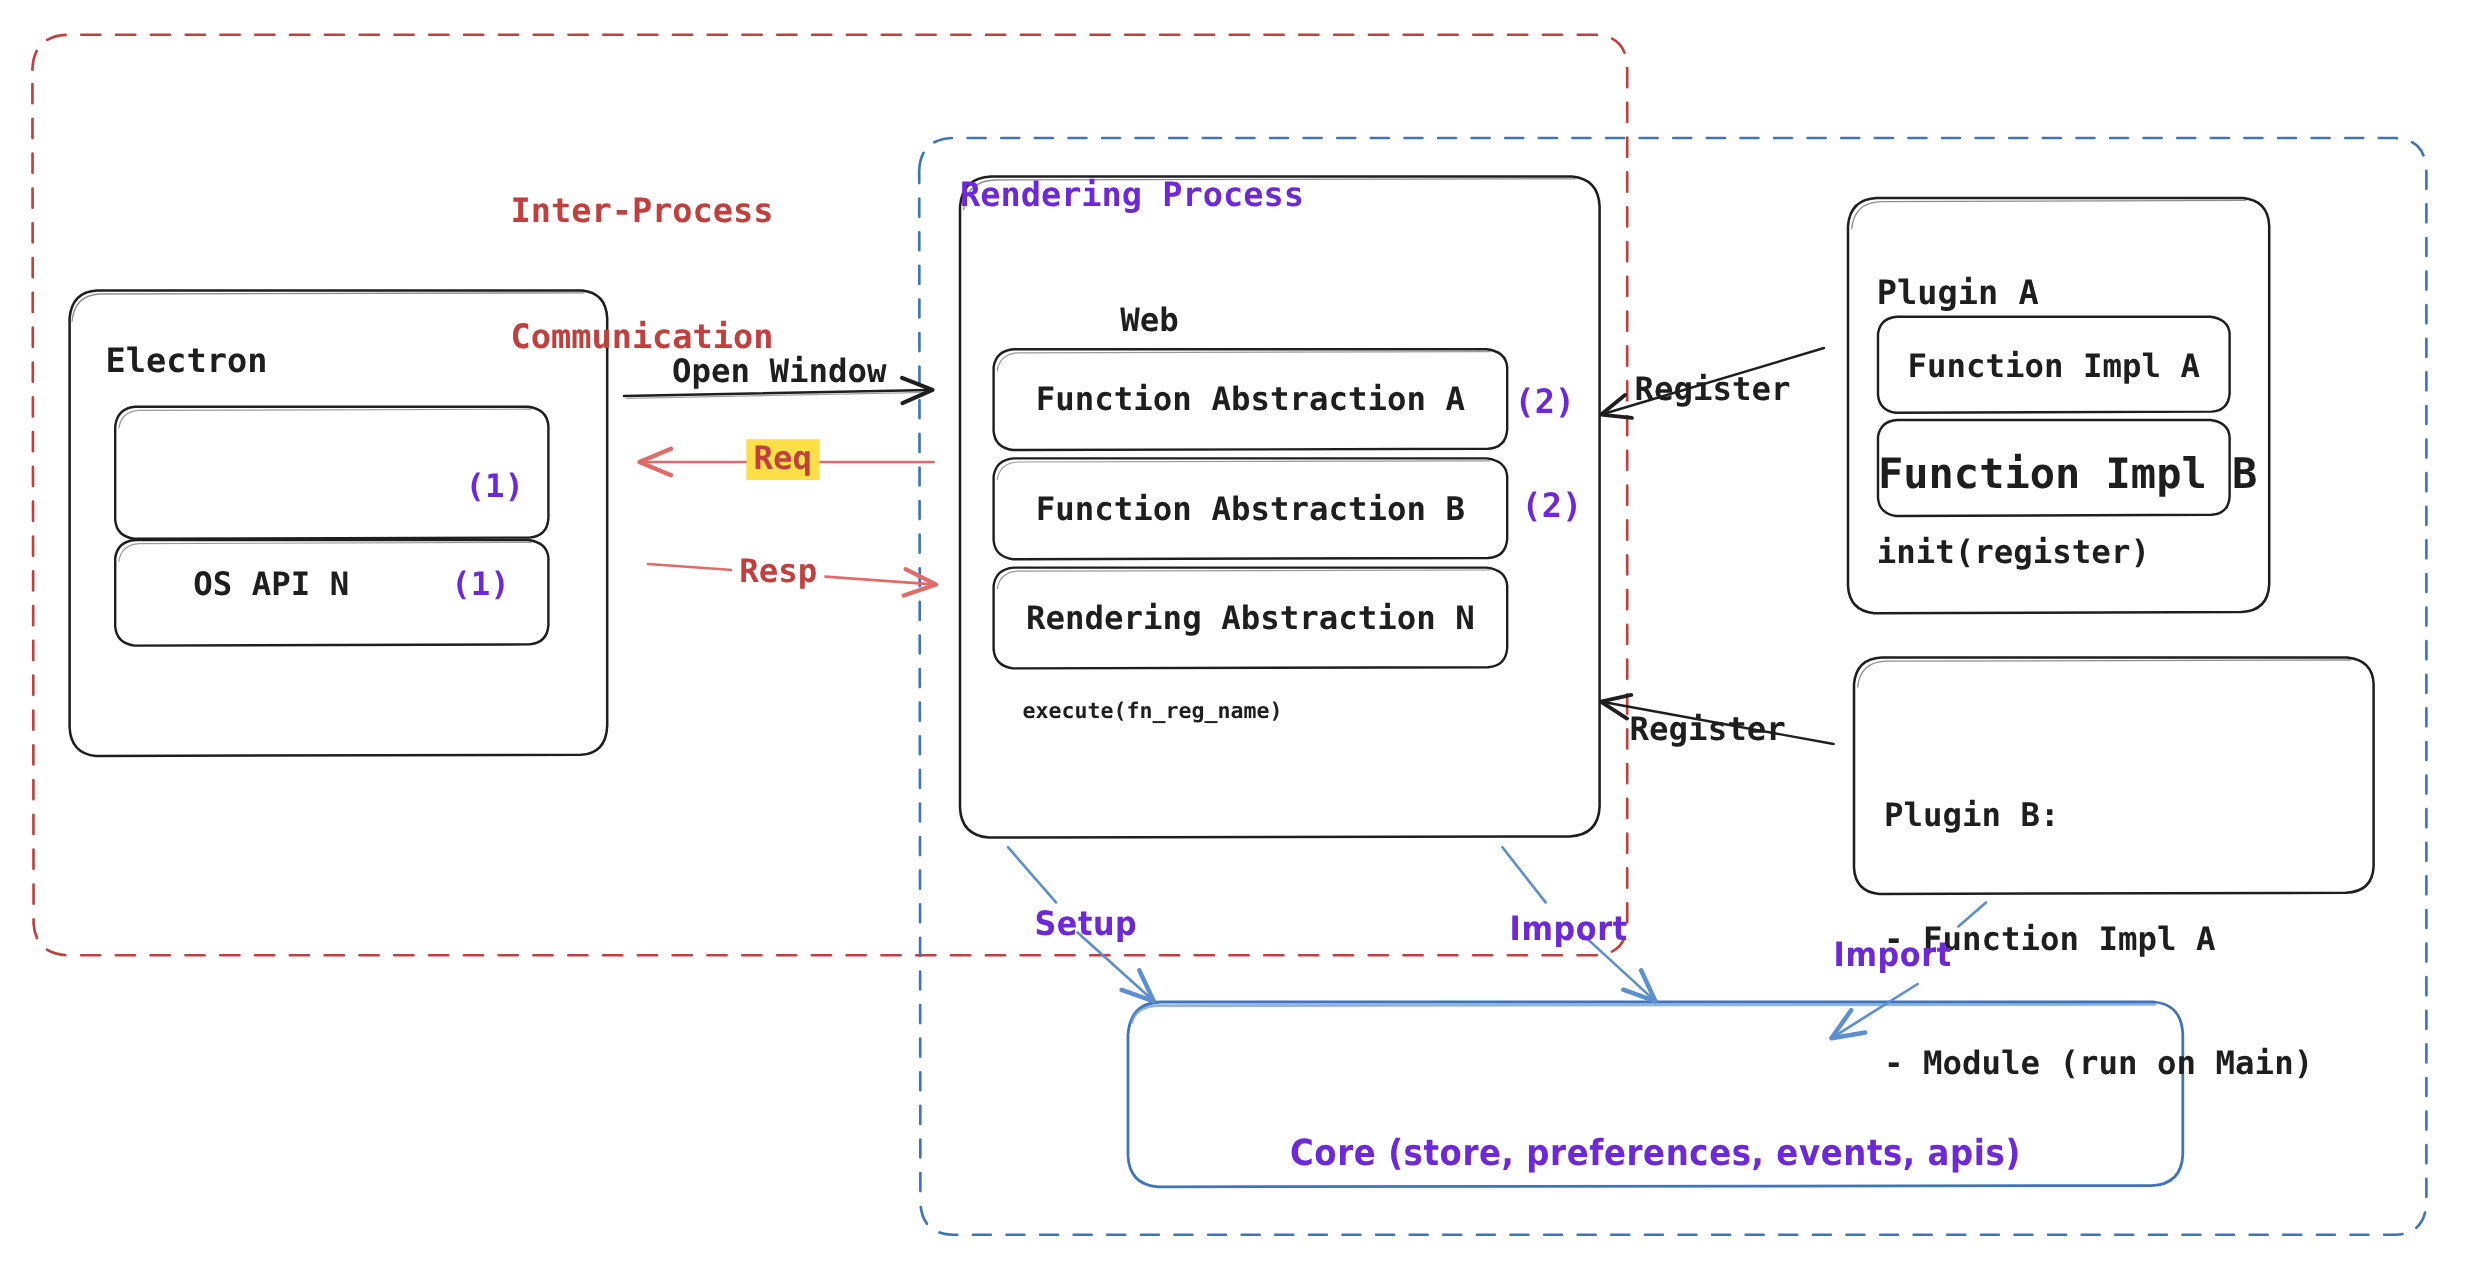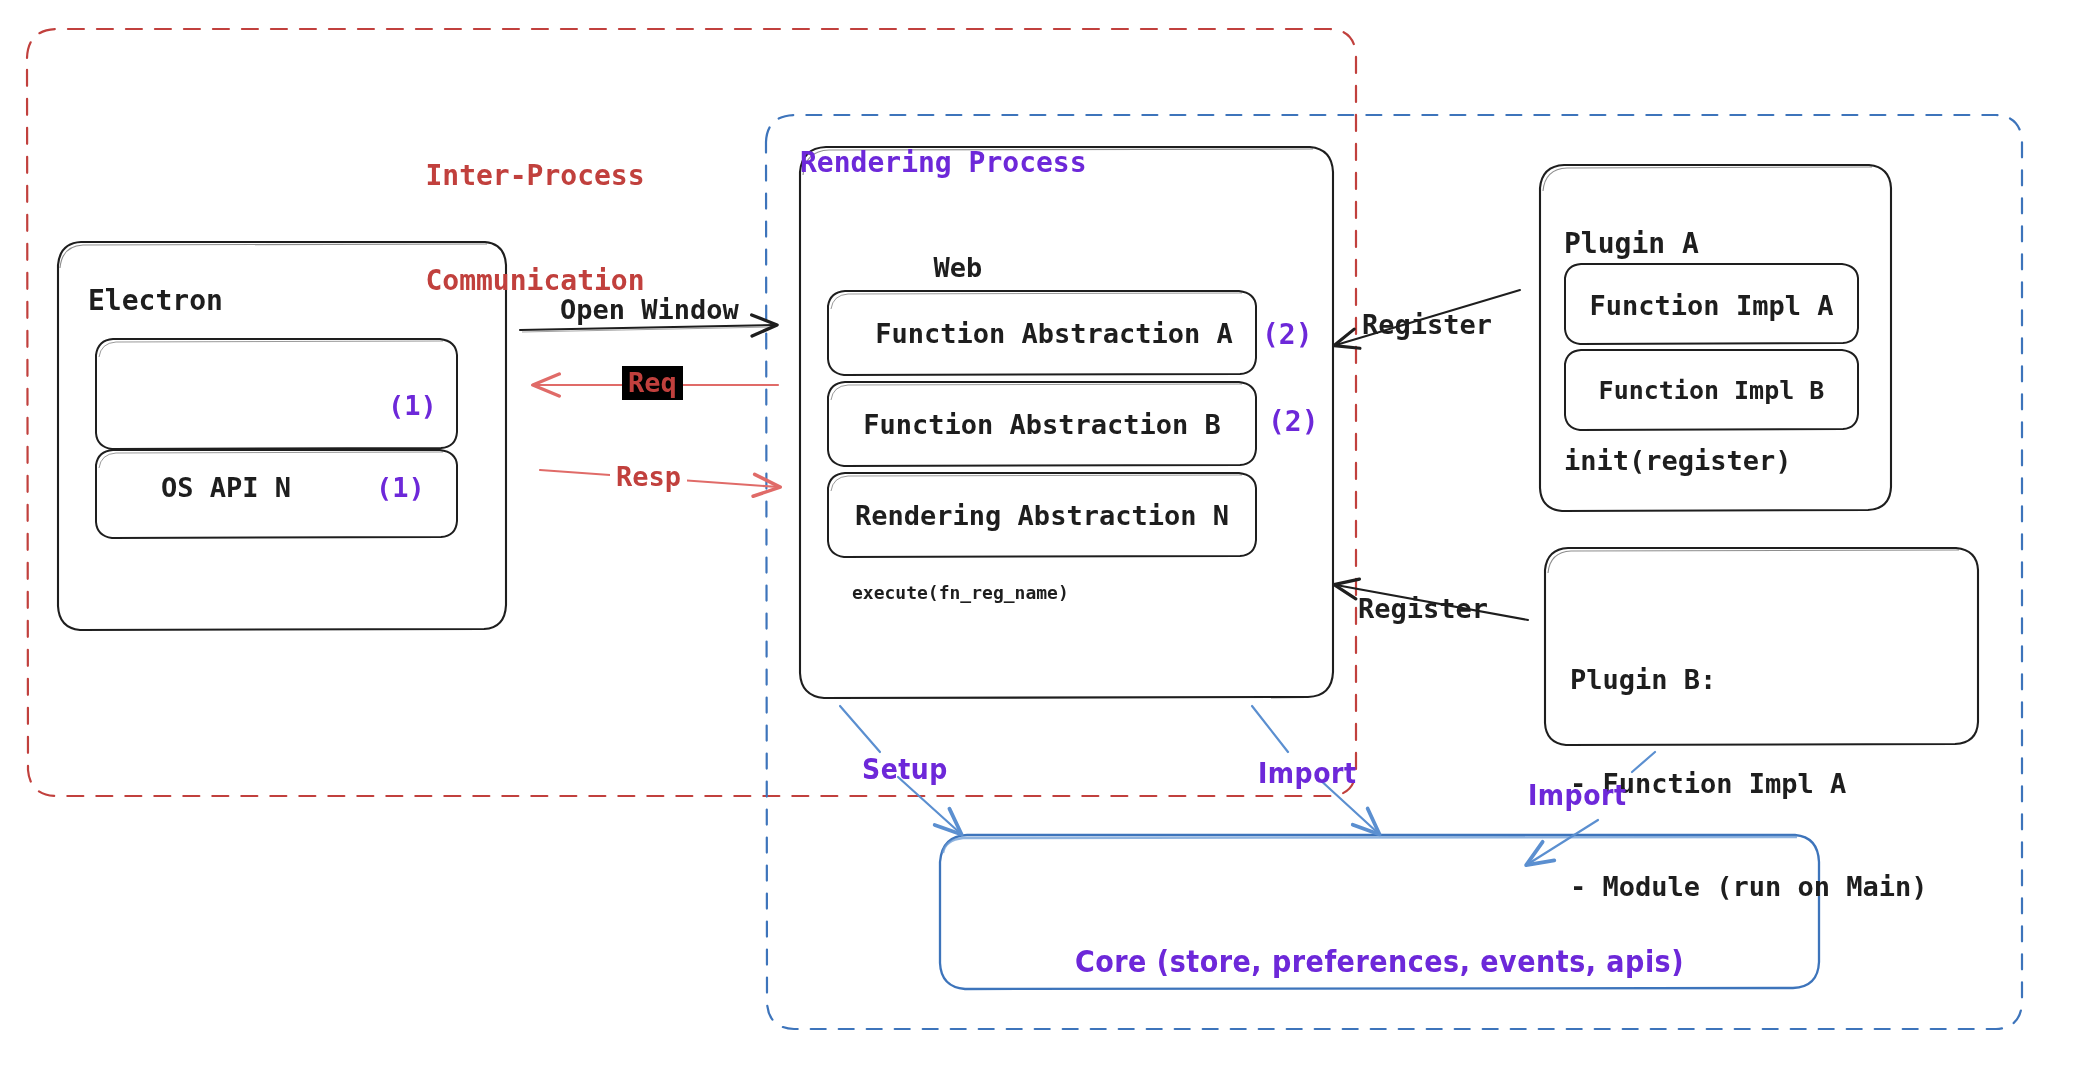--- a/index.html
+++ b/index.html
@@ -145,49 +145,49 @@
 
   <div class="lbl mono blk" style="left:88px;top:283px;font-size:28px;">Electron</div>
 
   <div class="lbl mono blu" style="left:388px;top:389px;font-size:27px;">(1)</div>
 
   <div class="lbl mono blk ctr" style="left:96px;top:471px;width:260px;font-size:27px;">OS API N</div>
   <div class="lbl mono blu" style="left:376px;top:471px;font-size:27px;">(1)</div>
 
   <div class="lbl mono blk ctr" style="left:898px;top:251px;width:120px;font-size:27px;">Web</div>
 
-  <div class="lbl mono blk ctr" style="left:828px;top:317px;width:428px;font-size:27px;padding-left:12px;">Function Abstraction A</div>
+  <div class="lbl mono blk ctr" style="left:828px;top:317px;width:428px;font-size:27px;">Function Abstraction A</div>
   <div class="lbl mono blu" style="left:1262px;top:317px;font-size:28px;">(2)</div>
 
   <div class="lbl mono blk ctr" style="left:828px;top:408px;width:428px;font-size:27px;text-align:center;">Function Abstraction B</div>
   <div class="lbl mono blu" style="left:1268px;top:404px;font-size:28px;">(2)</div>
 
   <div class="lbl mono blk ctr" style="left:828px;top:499px;width:428px;font-size:27px;">Rendering Abstraction N</div>
 
   <div class="lbl mono blk" style="left:840px;top:582px;font-size:18px;margin-left:12px;">execute(fn_reg_name)</div>
 
   <div class="lbl mono blk" style="left:1564px;top:226px;font-size:28px;">Plugin A</div>
   <div class="lbl mono blk ctr" style="left:1565px;top:289px;width:293px;font-size:27px;">Function Impl A</div>
-  <div class="lbl mono blk ctr" style="left:1565px;top:375px;width:293px;font-size:25px;">Function Impl B</div>
+  <div class="lbl mono blk ctr" style="left:1565px;top:375px;width:293px;font-size:35px;">Function Impl B</div>
   <div class="lbl mono blk" style="left:1564px;top:444px;font-size:27px;">init(register)</div>
 
   <div class="lbl mono blk lft" style="left:1570px;top:594px;font-size:27px;line-height:1.28;">
     <div>Plugin B:</div>
     <div>- Function Impl A</div>
     <div>- Module (run on Main)</div>
   </div>
 
   <div class="lbl corefont blu ctr" style="left:940px;top:858px;width:879px;font-size:30px;line-height:1.38;">
     <div>Core (store, preferences, events, apis)</div>
     <div>- OS APIs (1)</div>
     
   </div>
 
   <div class="lbl mono blk arrowlbl" style="left:560px;top:293px;">Open Window</div>
-  <div class="lbl mono red arrowlbl" style="left:622px;top:366px;background:#000000;padding:0 6px;">Req</div>
+  <div class="lbl mono red arrowlbl" style="left:622px;top:366px;background:#fde047;padding:0 6px;">Req</div>
   <div class="lbl mono red arrowlbl" style="left:610px;top:460px;background:#fff;padding:0 6px;">Resp</div>
   <div class="lbl mono blk arrowlbl" style="left:1362px;top:308px;">Register</div>
   <div class="lbl mono blk arrowlbl" style="left:1358px;top:592px;">Register</div>
   <div class="lbl corefont blu" style="left:862px;top:752px;font-size:28px;">Setup</div>
   <div class="lbl corefont blu" style="left:1258px;top:756px;font-size:28px;">Import</div>
   <div class="lbl corefont blu" style="left:1528px;top:778px;font-size:28px;">Import</div>
 
 </div>
 
 </body></html>

